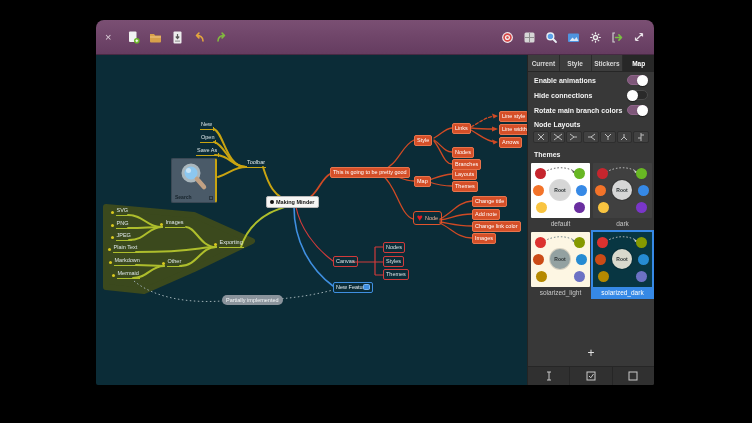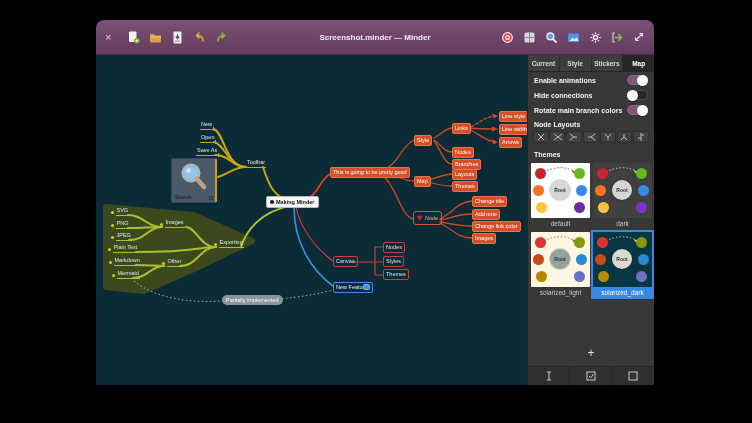--- a/index.html
+++ b/index.html
@@ -111,21 +111,20 @@
           <path d="M10,10 C10,5.5 7,4.5 3.5,4.5 M3.5,4.5 l2.4,-2.4 M3.5,4.5 l2.4,2.4" stroke="#e3a63c" stroke-width="1.6" fill="none" stroke-linecap="round"></path>
         </svg>
       </div>
       <div class="hbtn">
         <svg width="13" height="13" viewBox="0 0 13 13">
           <path d="M3,10 C3,5.5 6,4.5 9.5,4.5 M9.5,4.5 l-2.4,-2.4 M9.5,4.5 l-2.4,2.4" stroke="#82b93e" stroke-width="1.6" fill="none" stroke-linecap="round"></path>
         </svg>
       </div>
     </div>
 
-    <div class="hb-title">Screenshot.minder — Minder</div>
 
     <div class="hb-right">
       <div class="hbtn">
         <svg width="13" height="13" viewBox="0 0 13 13">
           <circle cx="6.5" cy="6.5" r="5.4" fill="#efe5ea"></circle>
           <circle cx="6.5" cy="6.5" r="4.2" fill="#d64545"></circle>
           <circle cx="6.5" cy="6.5" r="2.6" fill="#f2eded"></circle>
           <circle cx="6.5" cy="6.5" r="1.2" fill="#d64545"></circle>
         </svg>
       </div>

